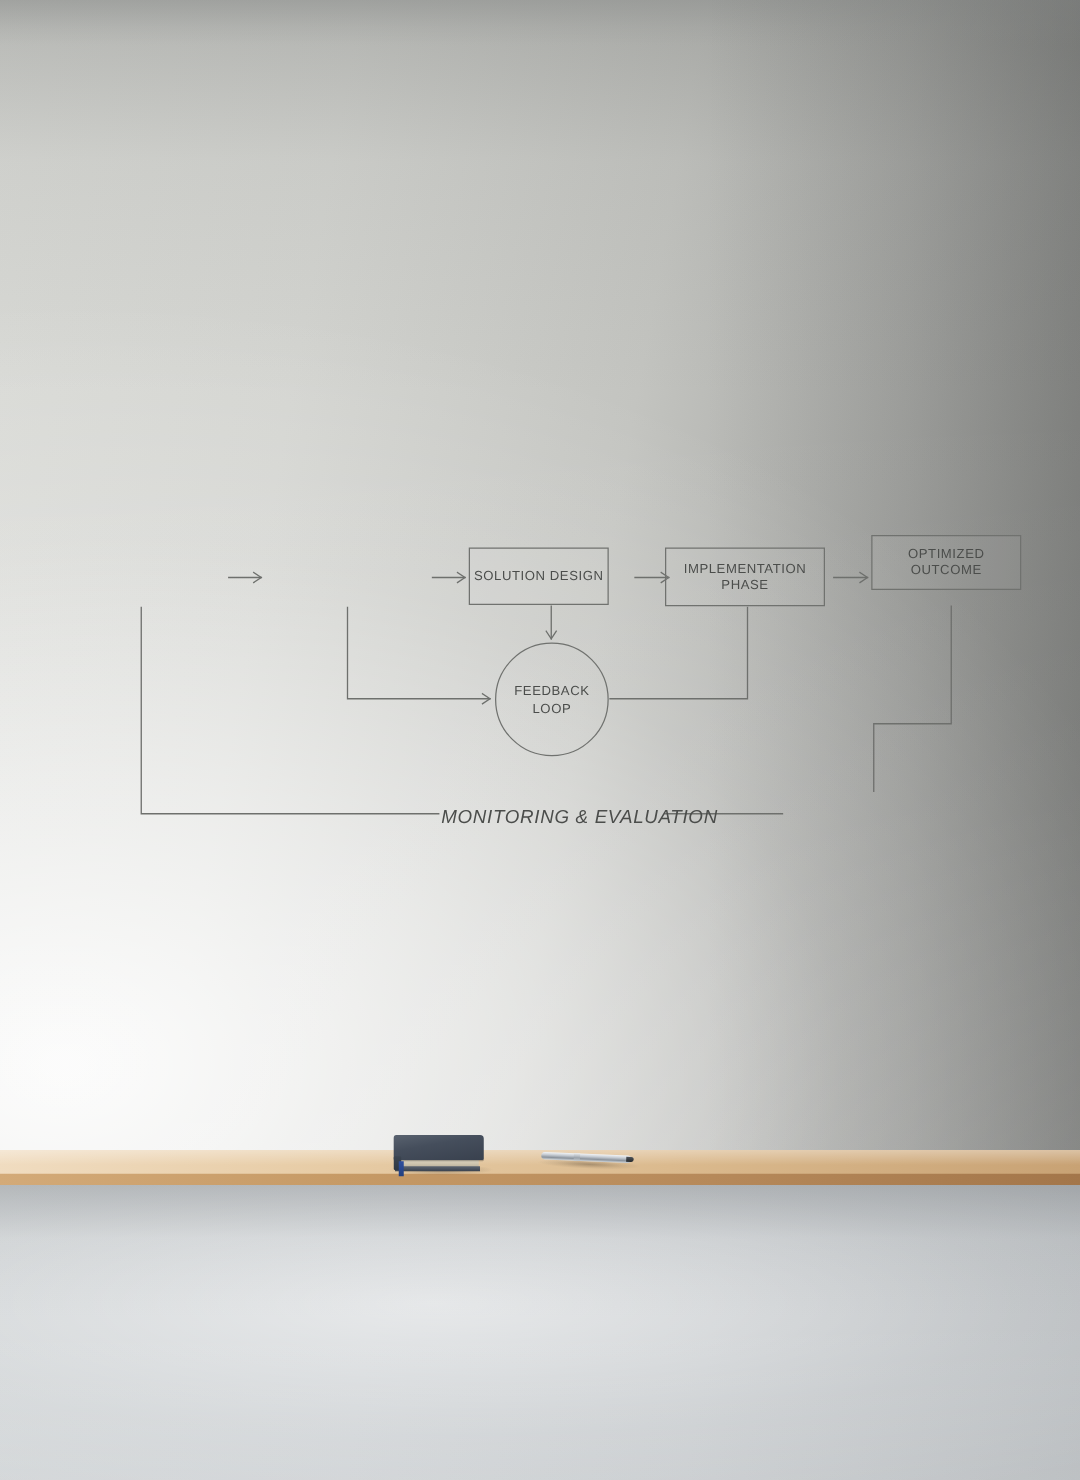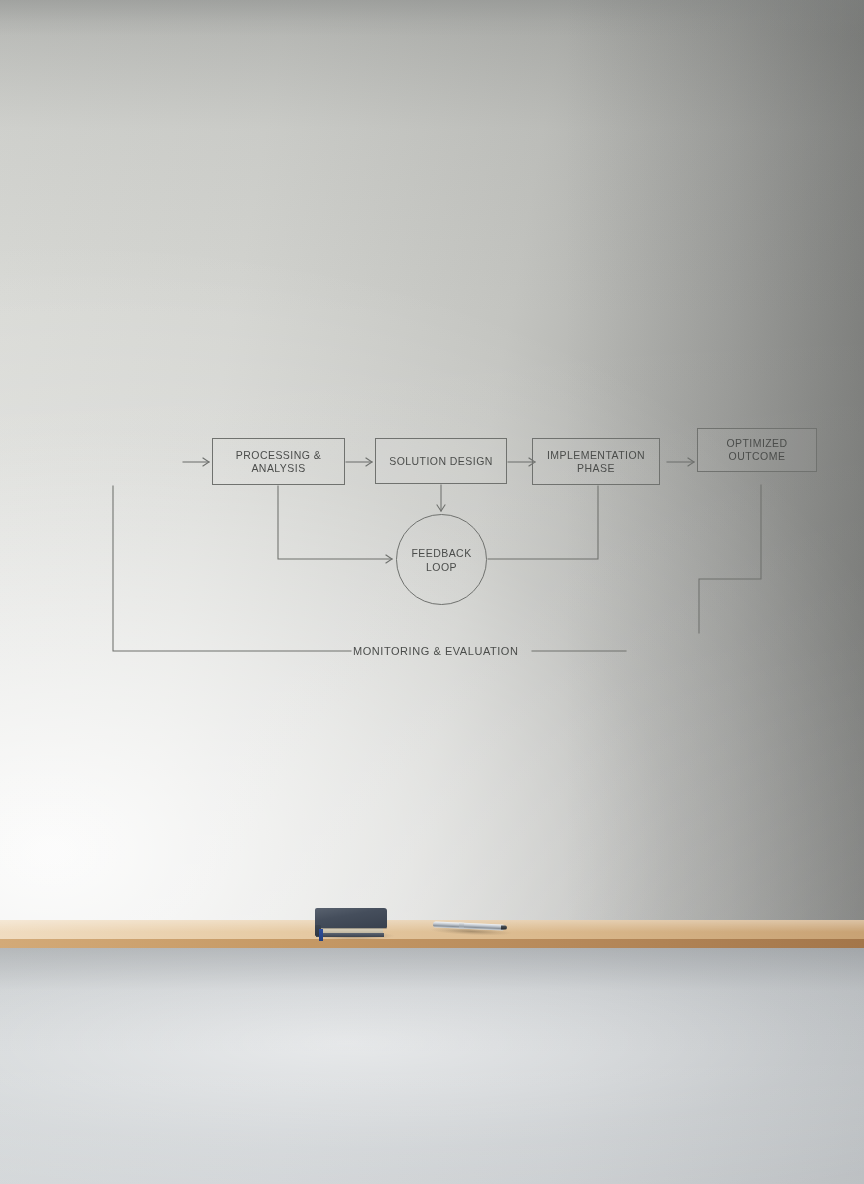--- a/index.html
+++ b/index.html
@@ -191,24 +191,25 @@
     text-align: center;
     color: #4b4d4b;
     font-size: 10.5px;
     letter-spacing: 0.45px;
     line-height: 14px;
     pointer-events: auto;
   }
   .dg-label {
     position: absolute;
     color: #4b4d4b;
-    font-size: 11px;
+    font-size: 15px;
     letter-spacing: 0.55px;
     white-space: nowrap;
     pointer-events: auto;
+    font-style: italic;
   }
   .dg-node.glitch span {
     position: relative;
   }
   .dg-node.glitch span::after {
     content: "";
     position: absolute;
     left: 44px; top: 3px;
     width: 8px; height: 8px;
     border: 1.6px solid #2f3133;
@@ -251,26 +252,22 @@
         <polyline points="488,559 598,559 598,486"></polyline>
 
         <polyline points="761,485 761,579 699,579 699,633"></polyline>
 
         <polyline points="113,486 113,651 351,651"></polyline>
         <line x1="532" y1="651" x2="626" y2="651"></line>
       </g>
     </svg>
 
 
-    <div class="dg-node" style="left:212px; top:438px; width:133px; height:47px; flex-direction:column;">
-      <span>PROCESSING &amp;</span>
-      <span>ANALYSIS</span>
-    </div>
-
-    <div class="dg-node" style="left:375px; top:438px; width:132px; height:46px;">
+
+    <div class="dg-node" style="left:375px; top:438px; width:112px; height:46px;">
       <span>SOLUTION DESIGN</span>
     </div>
 
     <div class="dg-node" style="left:532px; top:438px; width:128px; height:47px; flex-direction:column;">
       <span>IMPLEMENTATION</span>
       <span>PHASE</span>
     </div>
 
     <div class="dg-node" style="left:697px; top:428px; width:120px; height:44px;">
       <span>OPTIMIZED OUTCOME</span>

